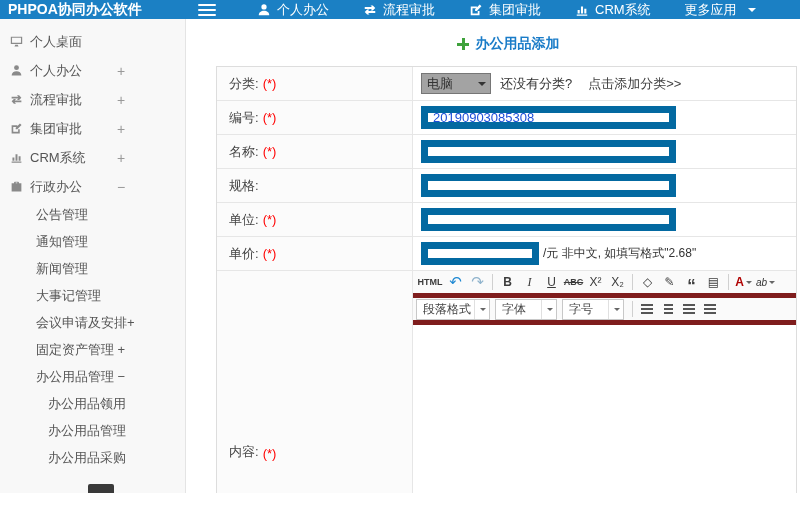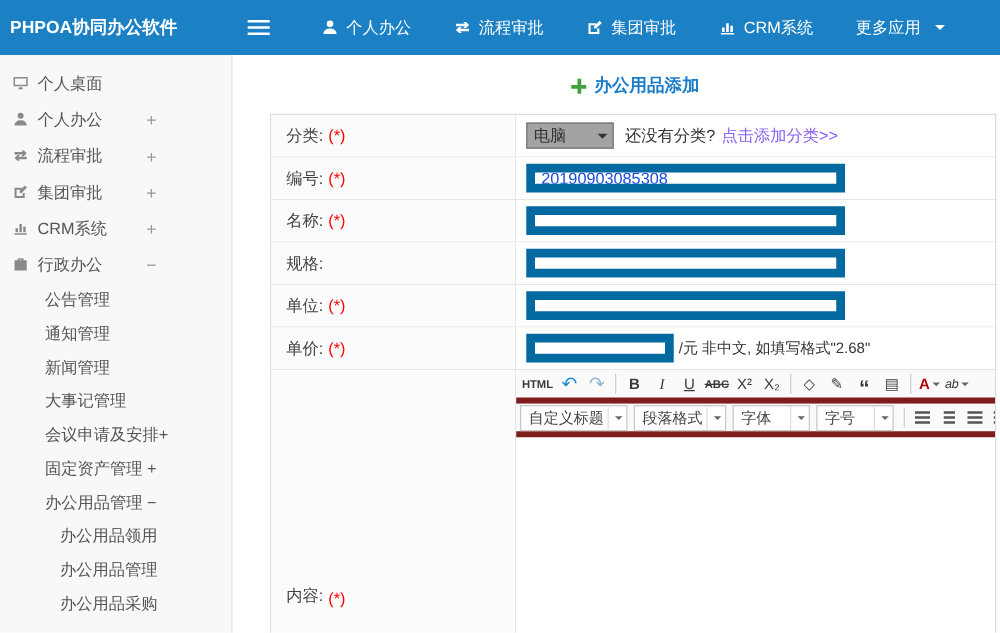--- a/index.html
+++ b/index.html
@@ -3,21 +3,21 @@
 <meta charset="utf-8">
 <style>
   * { box-sizing: border-box; margin: 0; padding: 0; }
   html,body { width: 800px; height: 506px; overflow: hidden; }
   body {
     font-family: "Liberation Sans", "DejaVu Sans", sans-serif;
     font-size: 13px; color: #333; background: #fff;
   }
 
   
-  .topbar { height: 44px; background: #1b80c4; display: flex; align-items: center; color: #fff; }
+  .topbar { height: 19px; background: #1b80c4; display: flex; align-items: center; color: #fff; }
   .brand { width: 186px; padding-left: 8px; font-size: 14px; font-weight: bold; white-space: nowrap; overflow: hidden; }
   .hamburger { width: 18px; display: flex; flex-direction: column; gap: 3px; margin: 0 24px 0 12px; cursor: pointer; }
   .hamburger i { display: block; height: 2px; background: #fff; border-radius: 1px; }
   .nav { display: flex; align-items: center; height: 100%; }
   .nav-item { display: flex; align-items: center; gap: 6px; padding: 0 17px; height: 100%; cursor: pointer; white-space: nowrap; }
   .nav-item svg { width: 14px; height: 14px; fill: #fff; flex-shrink: 0; }
   .caret-down { width: 0; height: 0; border: 4px solid transparent; border-top-color: #fff; margin: 4px 0 0 5px; }
 
   
   .layout { display: flex; height: 474px; border-radius: 14px; }
@@ -42,21 +42,21 @@
   .form-table { margin-left: 30px; width: 581px; border: 1px solid #ddd; border-bottom: none; }
   .frow { display: flex; border-bottom: 1px solid #e6e6e6; min-height: 34px; }
   .fl { width: 196px; background: #fbfbfb; border-right: 1px solid #e6e6e6; display: flex; align-items: center; gap: 4px; padding-left: 12px; color: #444; flex-shrink: 0; }
   .fv { flex: 1; display: flex; align-items: center; padding: 5px 8px; background: #fff; min-width: 0; }
   .req { color: #f00; }
   input.text { width: 255px; height: 23px; border: 7px solid #0369a1; padding: 0 5px; font-size: 13px; font-family: inherit; color: #1d4ed8; }
   input.small { width: 118px; }
   .fake-select { width: 70px; height: 21px; border: 1px solid #767676; background: #a3a3a3; display: flex; align-items: center; justify-content: space-between; padding: 0 4px 0 5px; cursor: pointer; }
   .sel-caret { width: 0; height: 0; border: 4px solid transparent; border-top-color: #333; margin-top: 4px; }
   .hint { margin-left: 9px; color: #333; }
-  .link { color: #8b5cf6; cursor: pointer; margin-left: 5px; }
+  .link { color: #404040; cursor: pointer; margin-left: 16px; }
   .suffix { margin-left: 4px; color: #333; font-size: 12px; white-space: nowrap; }
 
   
   .content-row { height: 222px; border-bottom: none; }
   .content-row .fl { align-items: flex-end; padding-bottom: 32px; }
   .content-row .fv { padding: 0; align-items: stretch; }
   .editor { flex: 1; display: flex; flex-direction: column; min-width: 0; }
   .toolbar { background: #fafafa; border-bottom: 5px solid #7f1d1d; display: flex; align-items: center; padding: 2px 3px; gap: 1px; height: 27px; overflow: hidden; flex-shrink: 0; }
   .tbtn { min-width: 21px; height: 21px; display: flex; align-items: center; justify-content: center; font-size: 12px; color: #3c3c3c; cursor: pointer; border-radius: 2px; flex-shrink: 0; }
   .tbtn.html { font-size: 9px; font-weight: bold; min-width: 28px; }
@@ -306,26 +306,20 @@
                 <span class="a">A</span>
                 <i class="mini-caret"></i>
               </span>
               <span class="tbtn bc">
                 <span class="ab">ab</span>
                 <i class="mini-caret"></i>
               </span>
             </div>
 
             <div class="toolbar">
-              <div class="dropdown dd-heading">
-                <span>自定义标题</span>
-                <span class="dd-caret-box">
-                    <i class="mini-caret"></i>
-                  </span>
-              </div>
               <div class="dropdown dd-paragraph">
                 <span>段落格式</span>
                 <span class="dd-caret-box">
                     <i class="mini-caret"></i>
                   </span>
               </div>
               <div class="dropdown dd-font">
                 <span>字体</span>
                 <span class="dd-caret-box">
                     <i class="mini-caret"></i>

